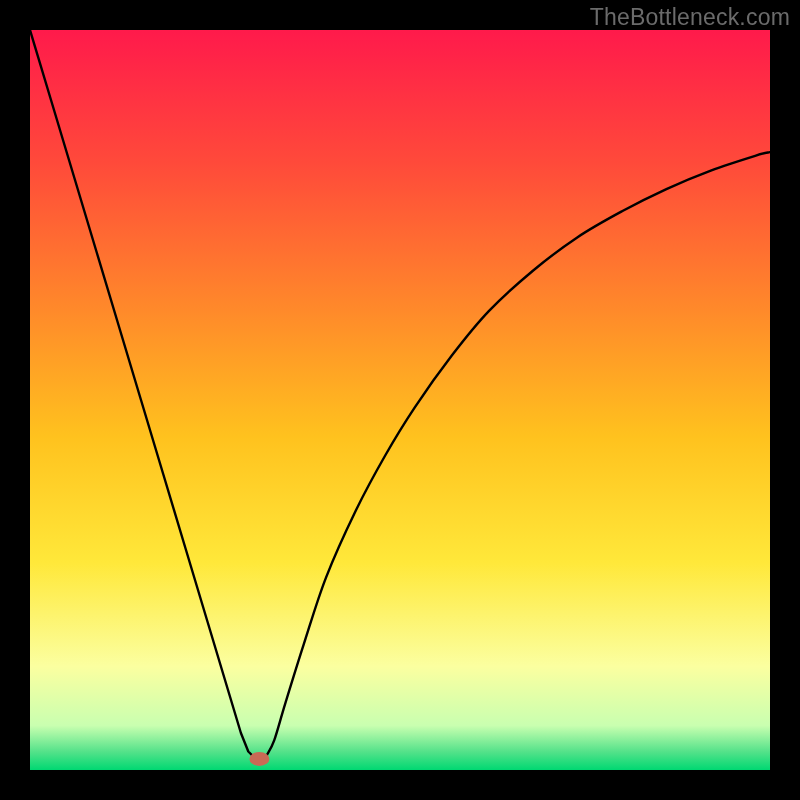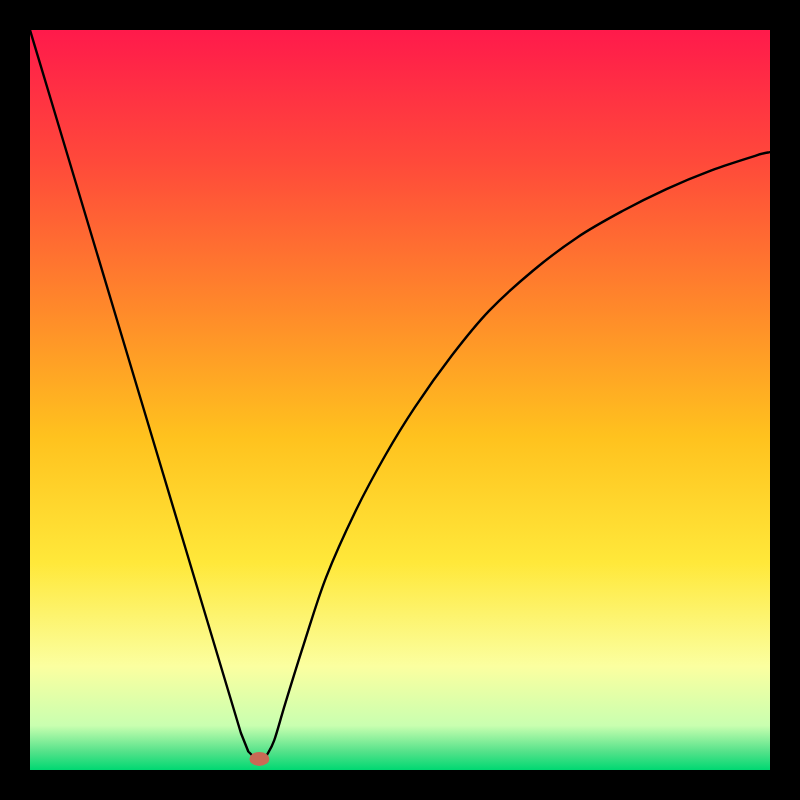--- a/index.html
+++ b/index.html
@@ -34,20 +34,21 @@
     font-size: 23px;
     font-weight: 500;
     letter-spacing: 0.2px;
   }
   svg { display: block; }
 </style>
 </head>
 <body>
 
 <div class="frame">
+  <div class="watermark">TheBottleneck.com</div>
 
   <div class="plot">
     <svg id="chart-svg" width="740" height="740" viewBox="0 0 740 740">
       <defs>
         <linearGradient id="bg-grad" x1="0" y1="0" x2="0" y2="1">
             <stop offset="0.00%" stop-color="#ff1a4b"></stop>
             <stop offset="18.00%" stop-color="#ff4a3a"></stop>
             <stop offset="38.00%" stop-color="#ff8a2a"></stop>
             <stop offset="55.00%" stop-color="#ffc21e"></stop>
             <stop offset="72.00%" stop-color="#ffe83a"></stop>

